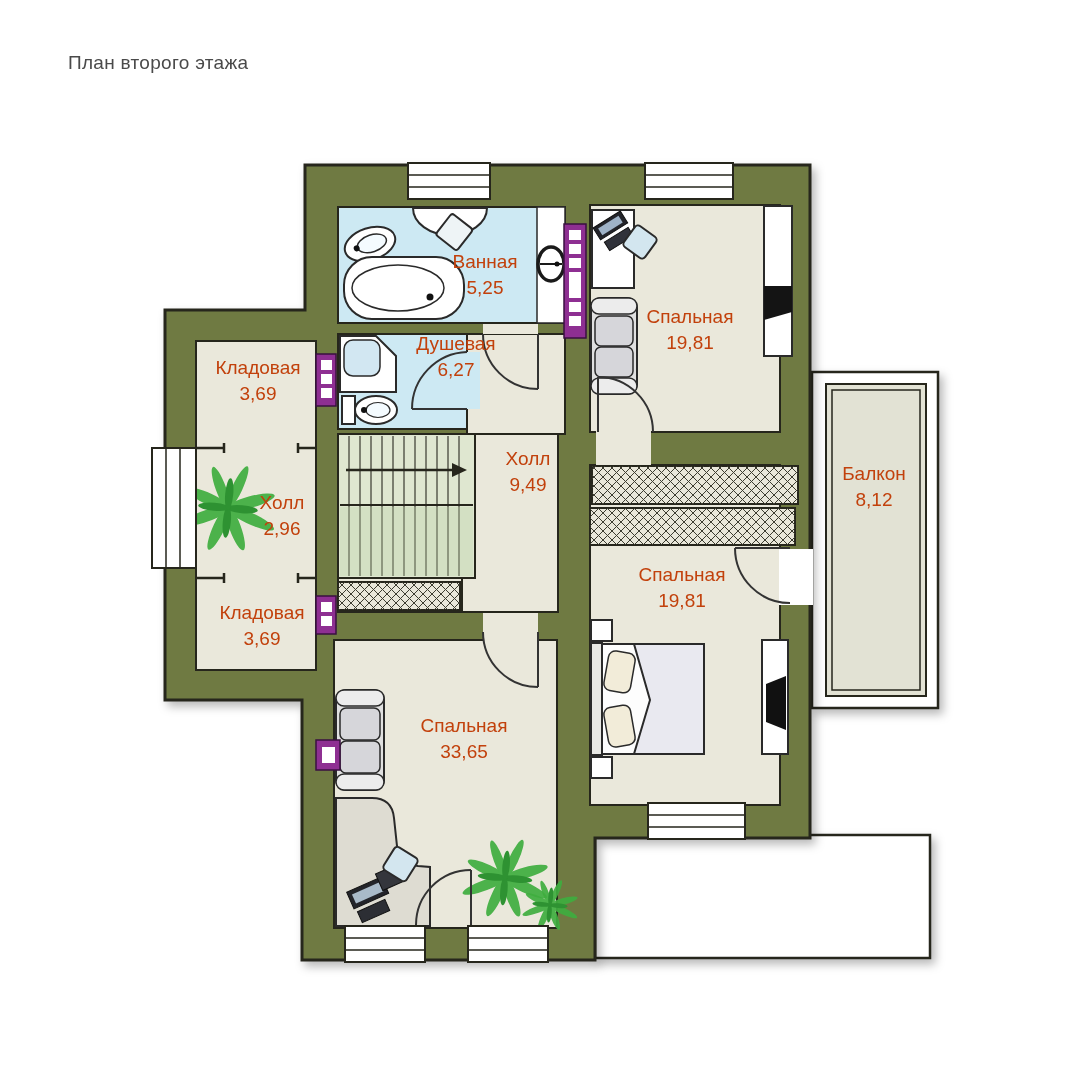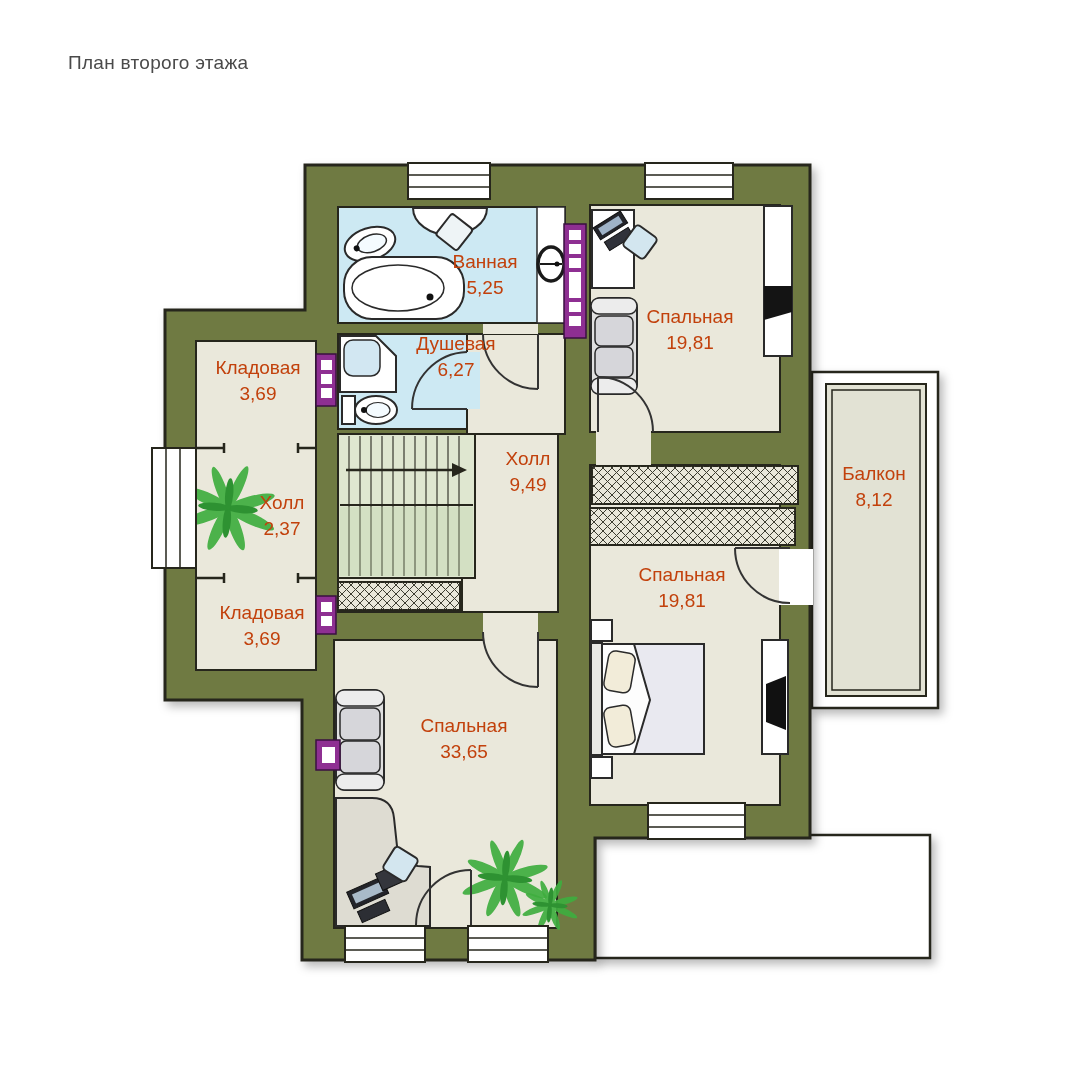--- a/index.html
+++ b/index.html
@@ -291,21 +291,21 @@
   <div class="room-label" style="left:485px;top:275px;">
     <span>Ванная</span><br><span>5,25</span>
   </div>
   <div class="room-label" style="left:430px;top:357px;margin-left:26px;">
     <span>Душевая</span><br><span>6,27</span>
   </div>
   <div class="room-label" style="left:258px;top:381px;">
     <span>Кладовая</span><br><span>3,69</span>
   </div>
   <div class="room-label" style="left:282px;top:516px;">
-    <span>Холл</span><br><span>2,37</span>
+    <span>Холл</span><br><span>2,96</span>
   </div>
   <div class="room-label" style="left:528px;top:472px;">
     <span>Холл</span><br><span>9,49</span>
   </div>
   <div class="room-label" style="left:262px;top:626px;">
     <span>Кладовая</span><br><span>3,69</span>
   </div>
   <div class="room-label" style="left:690px;top:330px;">
     <span>Спальная</span><br><span>19,81</span>
   </div>

